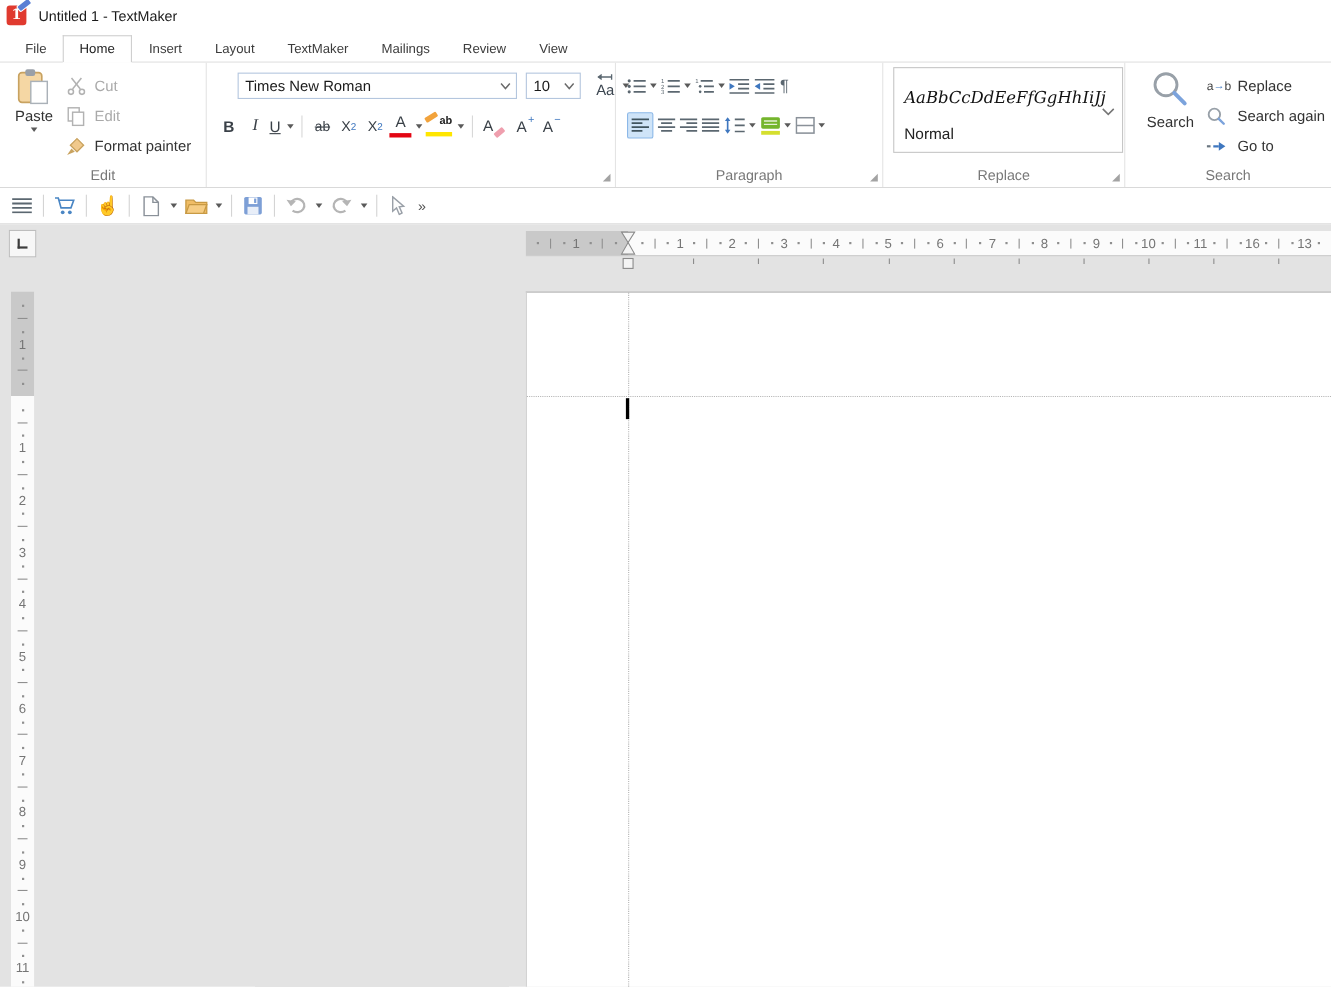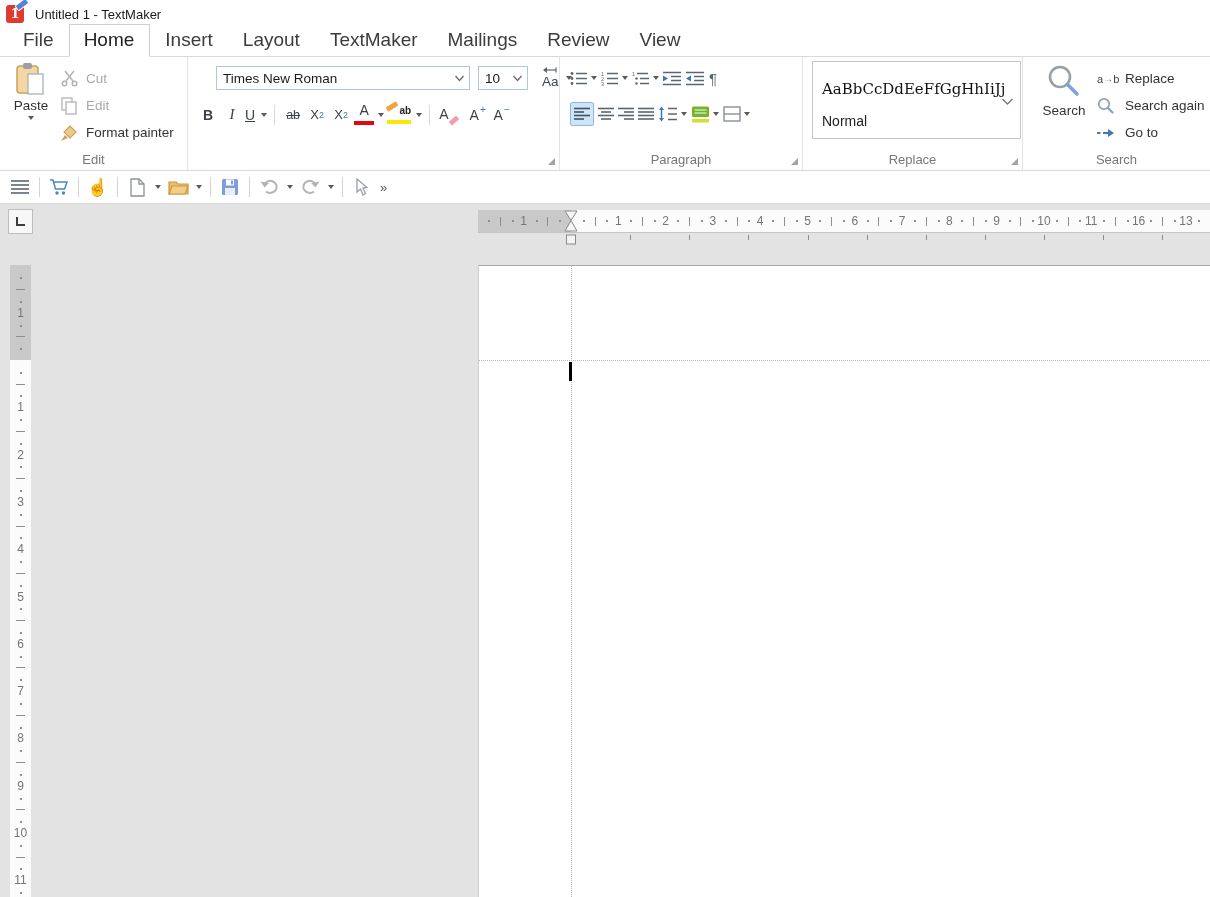--- a/index.html
+++ b/index.html
@@ -9,21 +9,21 @@
   
   .titlebar{position:absolute;left:0;top:0;right:0;height:28px;background:#fff;display:flex;align-items:center;padding-left:6px;}
   .appicon{width:20px;height:20px;position:relative;margin-right:9px;flex:0 0 auto;}
   .appicon .sq{position:absolute;left:0;top:1px;width:18px;height:18px;background:#e03a2f;border-radius:3px;}
   .appicon .one{position:absolute;left:0;top:1px;width:18px;height:18px;color:#fff;font-weight:bold;font-size:13px;line-height:18px;text-align:center;font-family:"DejaVu Serif",serif;}
   .appicon .pen{position:absolute;right:-2px;top:-2px;width:12px;height:5px;background:#5b7fd4;transform:rotate(-38deg);border-radius:1px;box-shadow:0 0 0 1px #fff;}
   .title{font-size:13px;color:#1a1a1a;}
 
   
   .tabrow{position:absolute;left:0;top:28px;right:0;height:29px;background:#fff;border-bottom:1px solid #d9d9d9;display:flex;align-items:flex-end;padding-left:8px;box-sizing:border-box;}
-  .tab{font-size:19px;color:#3c3c3c;padding:4px 15px 5px 15px;cursor:default;}
+  .tab{font-size:12px;color:#3c3c3c;padding:4px 15px 5px 15px;cursor:default;}
   .tab.active{background:#fff;border:1px solid #cfcfcf;border-bottom:1px solid #fff;margin-bottom:-1px;color:#222;padding-left:14px;}
 
   
   .ribbon{position:absolute;left:0;top:57px;width:1210px;height:114px;background:#fff;border-bottom:1px solid #d9d9d9;box-sizing:border-box;}
   .group{position:absolute;top:0;bottom:0;border-right:1px solid #e4e4e4;box-sizing:border-box;}
   .g-edit{left:0;width:188px;}
   .g-char{left:188px;width:372px;}
   .g-para{left:560px;width:243px;}
   .g-styles{left:803px;width:220px;}
   .g-search{left:1023px;width:187px;border-right:none;}
@@ -77,21 +77,21 @@
   
   .pararow1{position:absolute;left:8px;top:8px;display:flex;align-items:center;height:26px;}
   .pararow2{position:absolute;left:8px;top:43px;display:flex;align-items:center;height:28px;}
   .pbtn{display:inline-flex;align-items:center;justify-content:center;height:26px;margin:0 2px;}
   .pbtn .dd{margin-left:3px;}
   .alignsel{background:#cfe4f8;border:1px solid #8cb8e8;border-radius:2px;width:24px;height:24px;box-sizing:border-box;margin:0 2px;display:inline-flex;align-items:center;justify-content:center;}
   .pil{font-size:15px;color:#5b6770;}
 
   
   .stylebox{position:absolute;left:9px;top:4px;width:209px;height:78px;background:#fff;border:1px solid #c6c6c6;box-sizing:border-box;}
-  .stylebox .prev{position:absolute;left:9px;top:18px;font-family:"DejaVu Serif",serif;font-size:15px;color:#111;}
+  .stylebox .prev{position:absolute;left:9px;top:18px;font-family:"DejaVu Serif",serif;font-size:15px;color:#111;font-style:italic;}
   .stylebox .nm{position:absolute;left:9px;bottom:9px;font-size:14px;color:#222;}
   .stylebox svg{position:absolute;right:6px;top:36px;}
 
   
   .bigsearch{position:absolute;left:12px;top:6px;width:58px;display:flex;flex-direction:column;align-items:center;}
   .bigsearch .lbl{margin-top:4px;}
   .scol{position:absolute;left:74px;top:8px;}
   .sbtn{display:flex;align-items:center;height:27px;}
   .sbtn .ico{width:24px;margin-right:4px;justify-content:flex-start;}
   .ab-glyph{font-size:11px;color:#444;}

